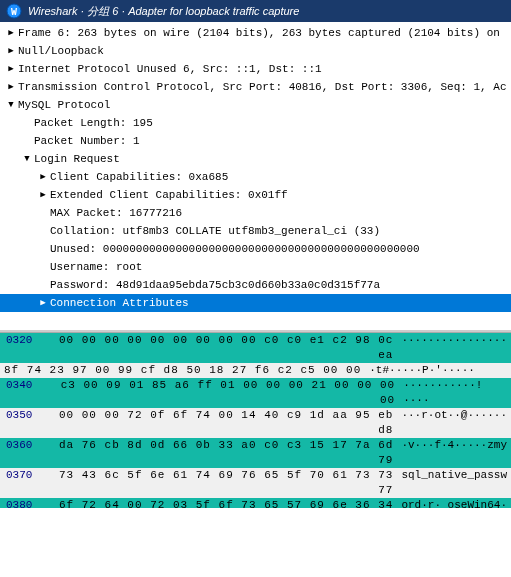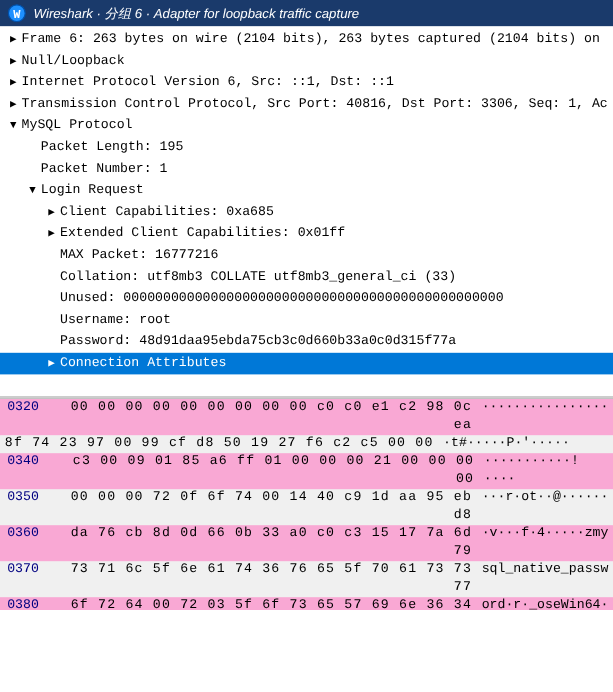--- a/index.html
+++ b/index.html
@@ -61,21 +61,21 @@
       width: 14px;
       text-align: center;
       cursor: pointer;
       color: #000;
       font-size: 9px;
     }
     .tree-item.selected .expander { color: #fff; }
 
     
     .hex-panel {
-      background: #f9a8d4;
+      background: #14b8a6;
       height: 176px;
       overflow-y: auto;
       border-top: 1px solid #aaaaaa;
     }
 
     .hex-row {
       display: flex;
       line-height: 15px;
     }
     .hex-row:nth-child(even) {
@@ -130,21 +130,21 @@
       <div class="tree-row">
         <span class="indent" style="width: 4px;"></span>
         <span class="expander">▶</span>
         <span>Null/Loopback</span>
       </div>
     </div>
     <div class="tree-item">
       <div class="tree-row">
         <span class="indent" style="width: 4px;"></span>
         <span class="expander">▶</span>
-        <span>Internet Protocol Version 6, Src: ::1, Dst: ::1</span>
+        <span>Internet Protocol Unused 6, Src: ::1, Dst: ::1</span>
       </div>
     </div>
     <div class="tree-item">
       <div class="tree-row">
         <span class="indent" style="width: 4px;"></span>
         <span class="expander">▶</span>
         <span>Transmission Control Protocol, Src Port: 40816, Dst Port: 3306, Seq: 1, Ac</span>
       </div>
     </div>
     <div class="tree-item">
@@ -233,41 +233,41 @@
     </div>
   </div>
 
 <div class="hex-panel" id="hex-panel">
 <div class="hex-row">
       <span class="hex-offset">0320</span>
       <span class="hex-bytes">00 00 00 00 00 00 00 00  00 c0 c0 e1 c2 98 0c ea</span>
       <span class="hex-ascii">················</span>
     </div>
     <div class="hex-row">
-      <span class="hex-bytes">8f 74 23 97 00 99 cf d8  50 19 27 f6 c2 c5 00 00</span>
+      <span class="hex-bytes">8f 74 23 97 00 99 cf d8  50 18 27 f6 c2 c5 00 00</span>
       <span class="hex-ascii">·t#·····P·'·····</span>
     </div>
     <div class="hex-row">
       <span class="hex-offset">0340</span>
       <span class="hex-bytes">c3 00 09 01 85 a6 ff 01  00 00 00 21 00 00 00 00</span>
       <span class="hex-ascii">···········!····</span>
     </div>
     <div class="hex-row">
       <span class="hex-offset">0350</span>
       <span class="hex-bytes">00 00 00 72 0f 6f 74 00  14 40 c9 1d aa 95 eb d8</span>
       <span class="hex-ascii">···r·ot··@······</span>
     </div>
     <div class="hex-row">
       <span class="hex-offset">0360</span>
       <span class="hex-bytes">da 76 cb 8d 0d 66 0b 33  a0 c0 c3 15 17 7a 6d 79</span>
       <span class="hex-ascii">·v···f·4·····zmy</span>
     </div>
     <div class="hex-row">
       <span class="hex-offset">0370</span>
-      <span class="hex-bytes">73 71 6c 5f 6e 61 74 36  76 65 5f 70 61 73 73 77</span>
+      <span class="hex-bytes">73 43 6c 5f 6e 61 74 69  76 65 5f 70 61 73 73 77</span>
       <span class="hex-ascii">sql_native_passw</span>
     </div>
     <div class="hex-row">
       <span class="hex-offset">0380</span>
       <span class="hex-bytes">6f 72 64 00 72 03 5f 6f  73 65 57 69 6e 36 34 0c</span>
       <span class="hex-ascii">ord·r·_oseWin64·</span>
     </div>
     <div class="hex-row">
       <span class="hex-offset">0390</span>
       <span class="hex-ascii">_client_name··na</span>

